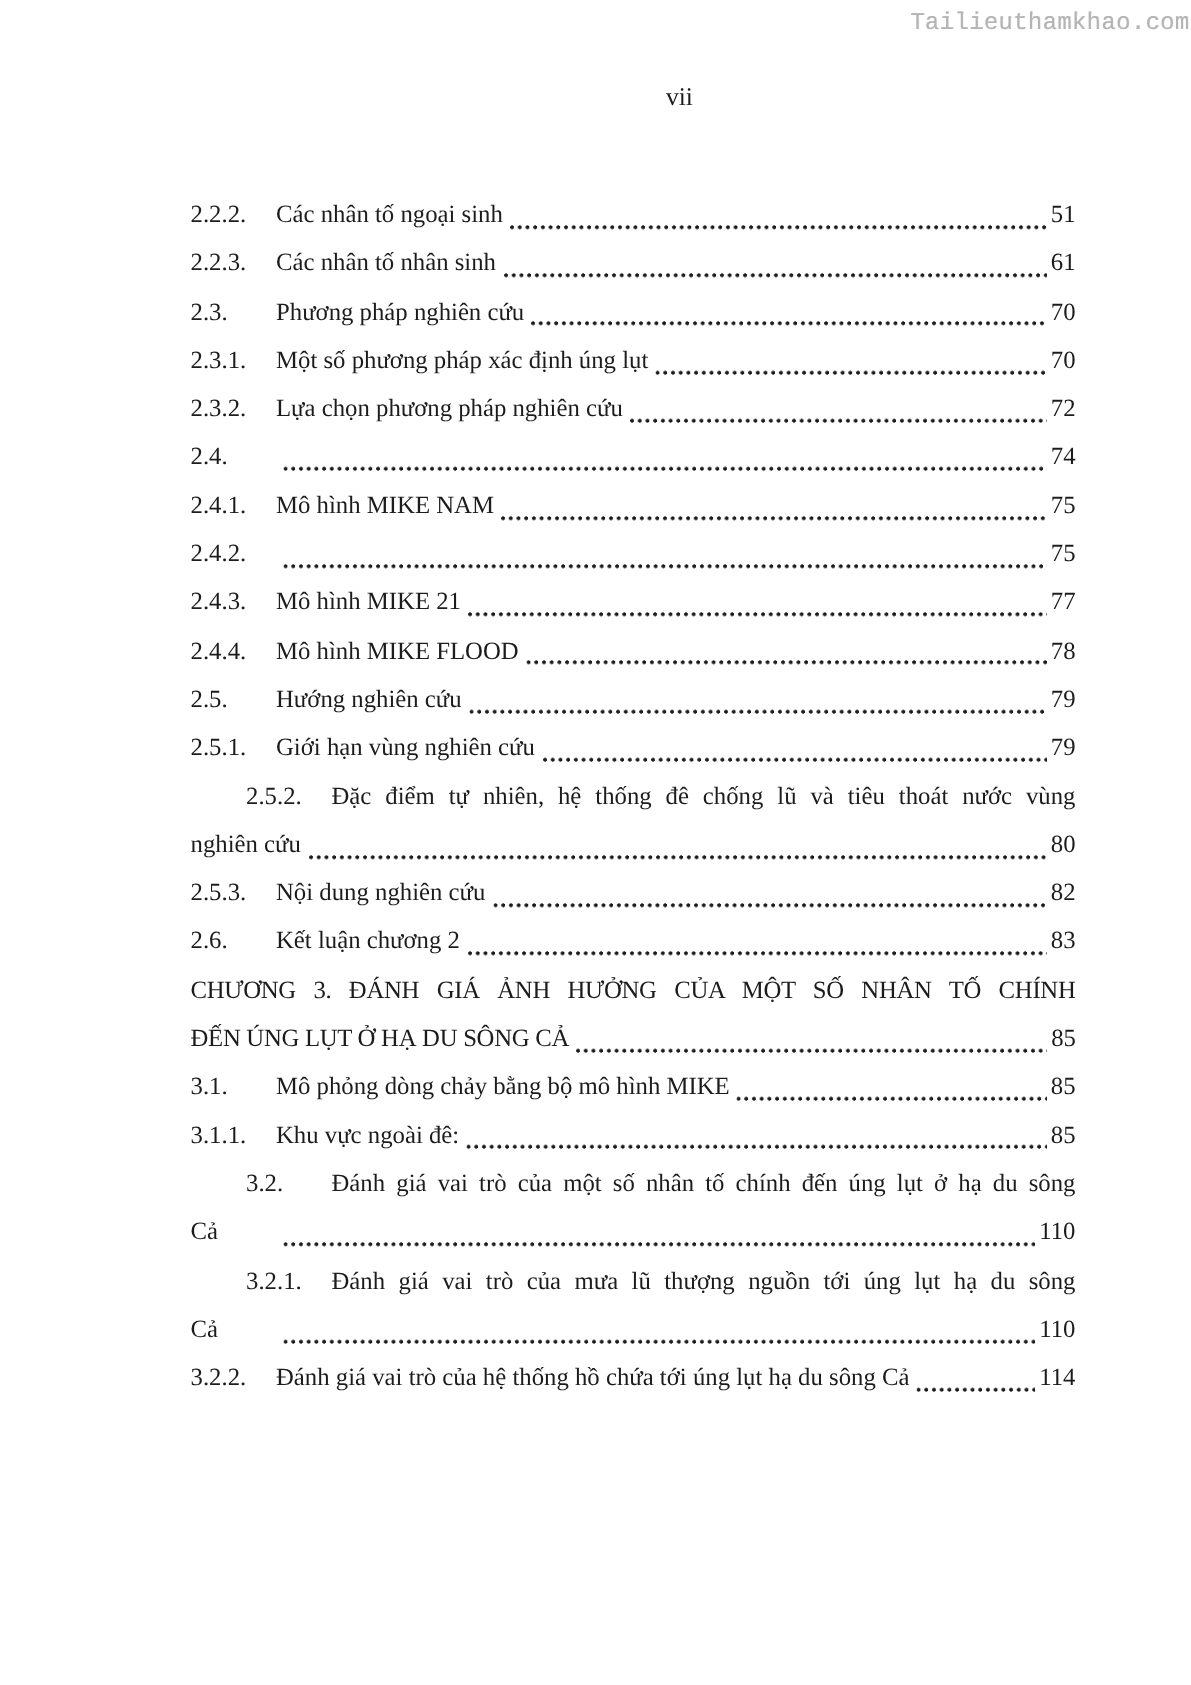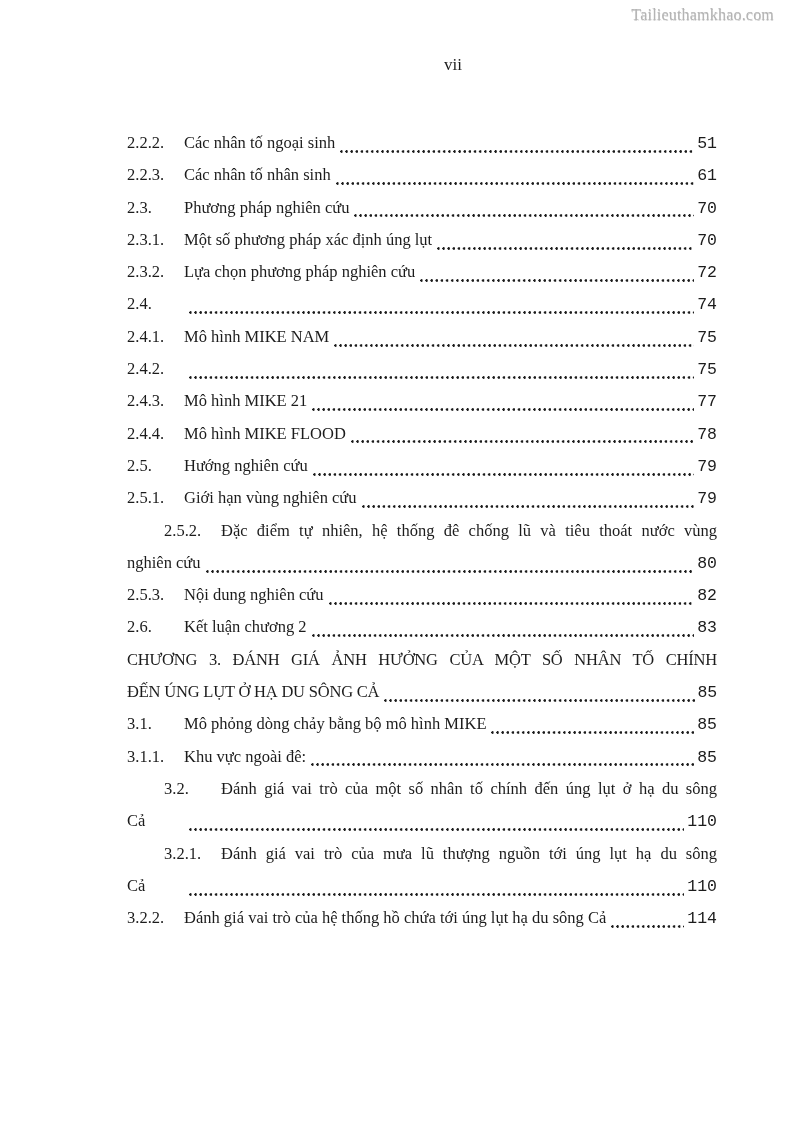--- a/index.html
+++ b/index.html
@@ -7,22 +7,22 @@
     width:794px; height:1123px;
     background:#ffffff;
     font-family:"Liberation Serif", serif;
     color:#1c1c1c;
     position:relative;
     overflow:hidden;
   }
   .page { position:absolute; inset:0; }
 
   .watermark {
-    position:absolute; top:6px; right:20px;
-    font-family:Liberation Serif, serif;
+    position:absolute; top:6px; right:1px;
+    font-family:Liberation Mono, monospace;
     font-size:16px;
     color:#b4b4b4;
     text-shadow: 1.5px 1.5px 1px rgba(255,255,255,0.95), 0.5px 0.5px 0 #c9c9c9;
     letter-spacing:0.2px;
   }
 
   .folio {
     position:absolute; top:55px; left:0; right:0;
     text-align:center;
     padding-left:112px;           
@@ -48,21 +48,21 @@
   .row .title.tab { flex:0 0 57px; }   
   .row .leader {
     flex:1 1 auto;
     align-self:flex-end;
     height:3px;
     margin:0 3px 6.5px 5px;
     background-image: radial-gradient(circle at 1.4px 1.5px, #1b1b1b 1.12px, rgba(0,0,0,0) 1.45px);
     background-size:5.15px 3px;
     background-repeat:repeat-x;
   }
-  .row .pg { flex:0 0 auto;font-family:Liberation Mono, monospace; }
+  .row .pg { flex:0 0 auto; }
 
   .jrow {
     height:32.31px;
     line-height:32.31px;
     text-align:justify;
     text-align-last:justify;
     overflow:hidden;
   }
   .jrow .num { display:inline-block; width:57px;margin-left:37px; }
 

